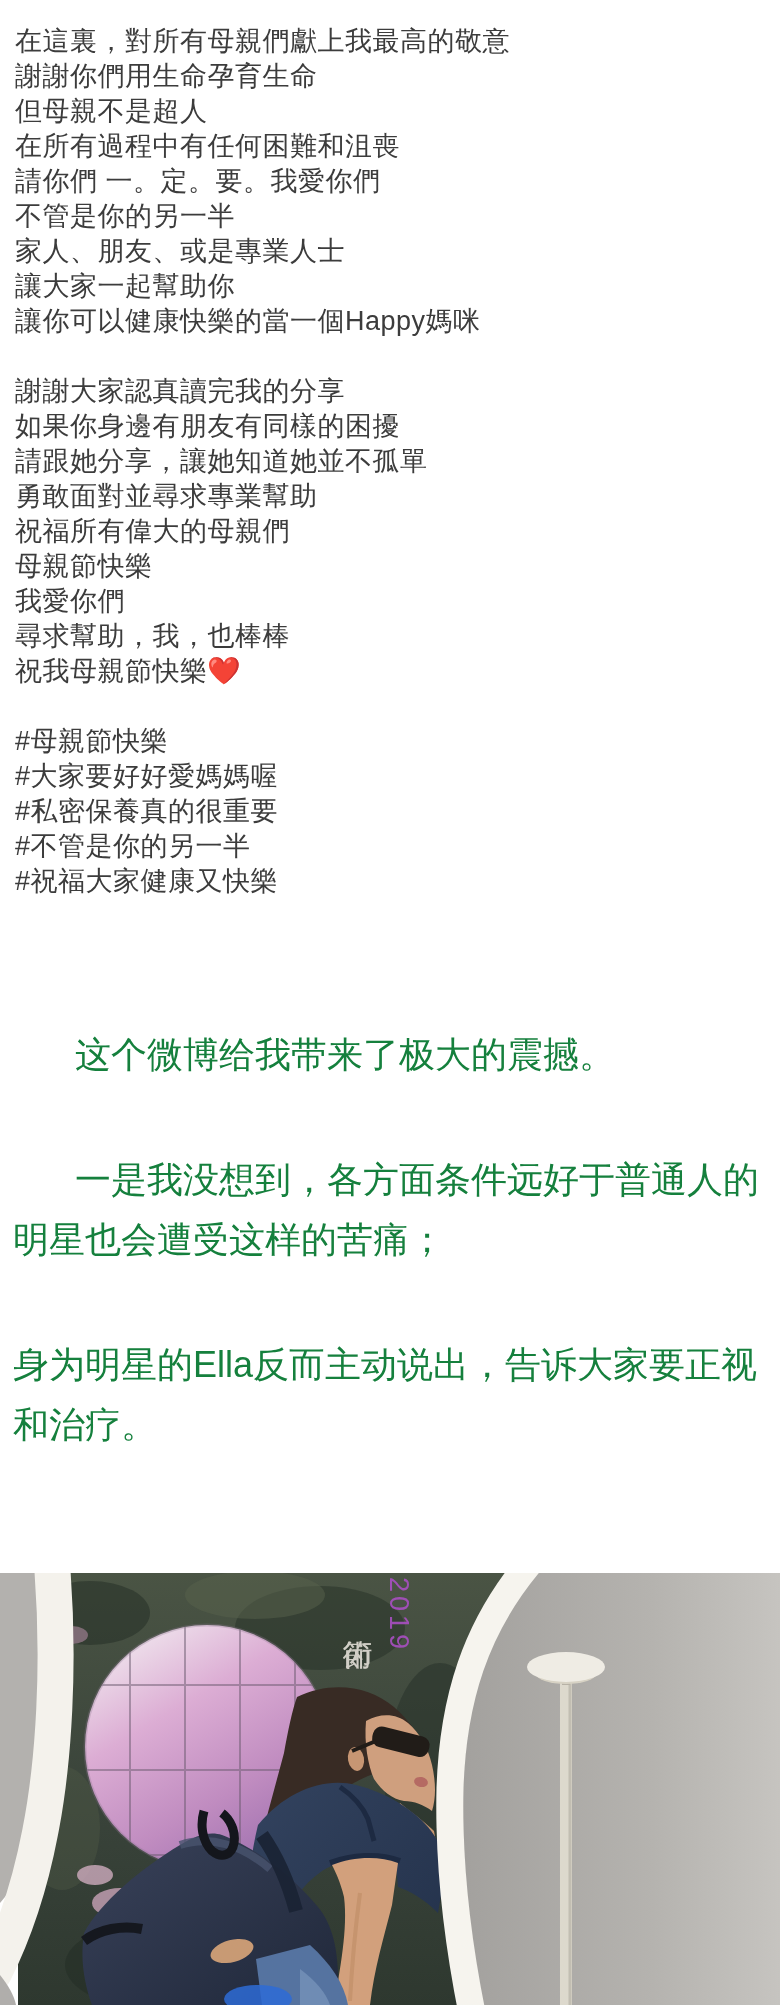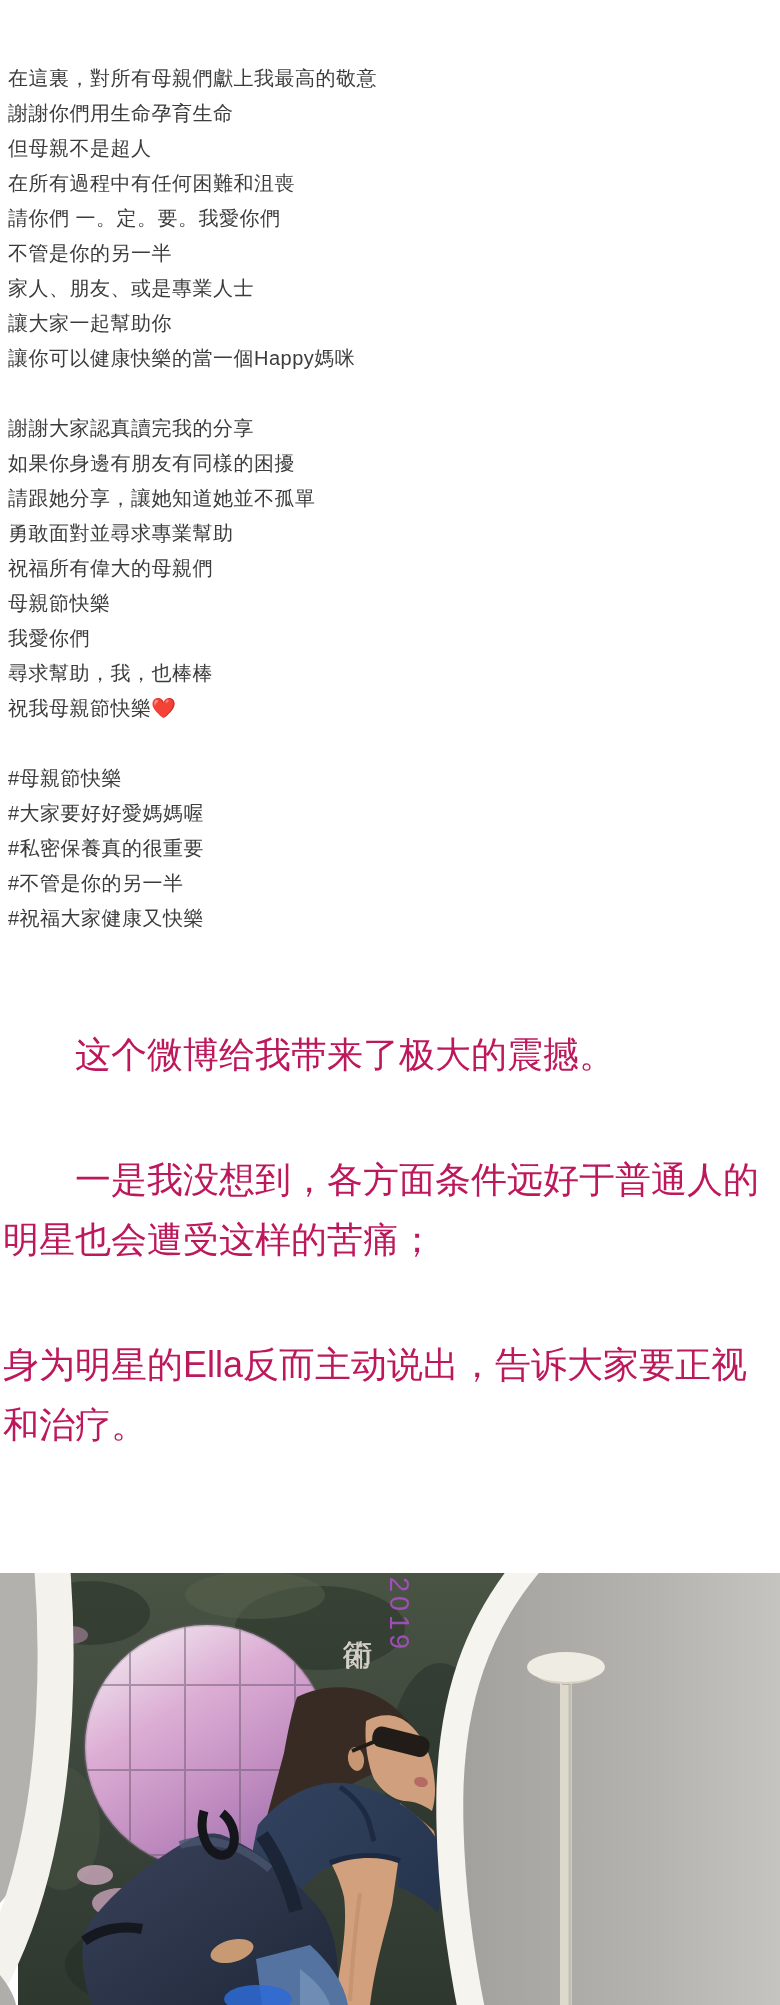--- a/index.html
+++ b/index.html
@@ -2,30 +2,30 @@
 <html><head>
 <meta charset="utf-8">
 <style>
   html,body{margin:0;padding:0;}
   body{
     width:780px;height:2005px;position:relative;background:#ffffff;
     font-family:"Liberation Sans","DejaVu Sans",sans-serif;overflow:hidden;
   }
   
   .quote{
-    position:absolute;top:24px;left:8px;width:740px;
-    font-size:20px;line-height:35px;letter-spacing:0.5px;
-    color:#3c3c3c;font-weight:500;margin-top:37px;
+    position:absolute;top:24px;left:15px;width:740px;
+    font-size:27px;line-height:35px;letter-spacing:0.5px;
+    color:#3c3c3c;font-weight:500;
   }
   .qline{height:35px;white-space:pre;}
   .qline .heart{color:#e0362c;}
   
-  .commentary{position:absolute;top:1025px;left:0;width:636px;color:#be185d;}
+  .commentary{position:absolute;top:1025px;left:0;width:636px;color:#15803d;}
   .para{margin:0 0 65px 0;}
-  .cline{font-size:36px;line-height:60px;padding-left:3px;white-space:pre;font-weight:400;}
+  .cline{font-size:36px;line-height:60px;padding-left:13px;white-space:pre;font-weight:400;}
   .cline.first{padding-left:75px;}
   
   .photo{position:absolute;top:1573px;left:0;width:780px;height:432px;}
   .photo svg{display:block;}
 </style>
 </head>
 <body>
 
 <div class="quote">
     <div class="qline">在這裏，對所有母親們獻上我最高的敬意</div>

